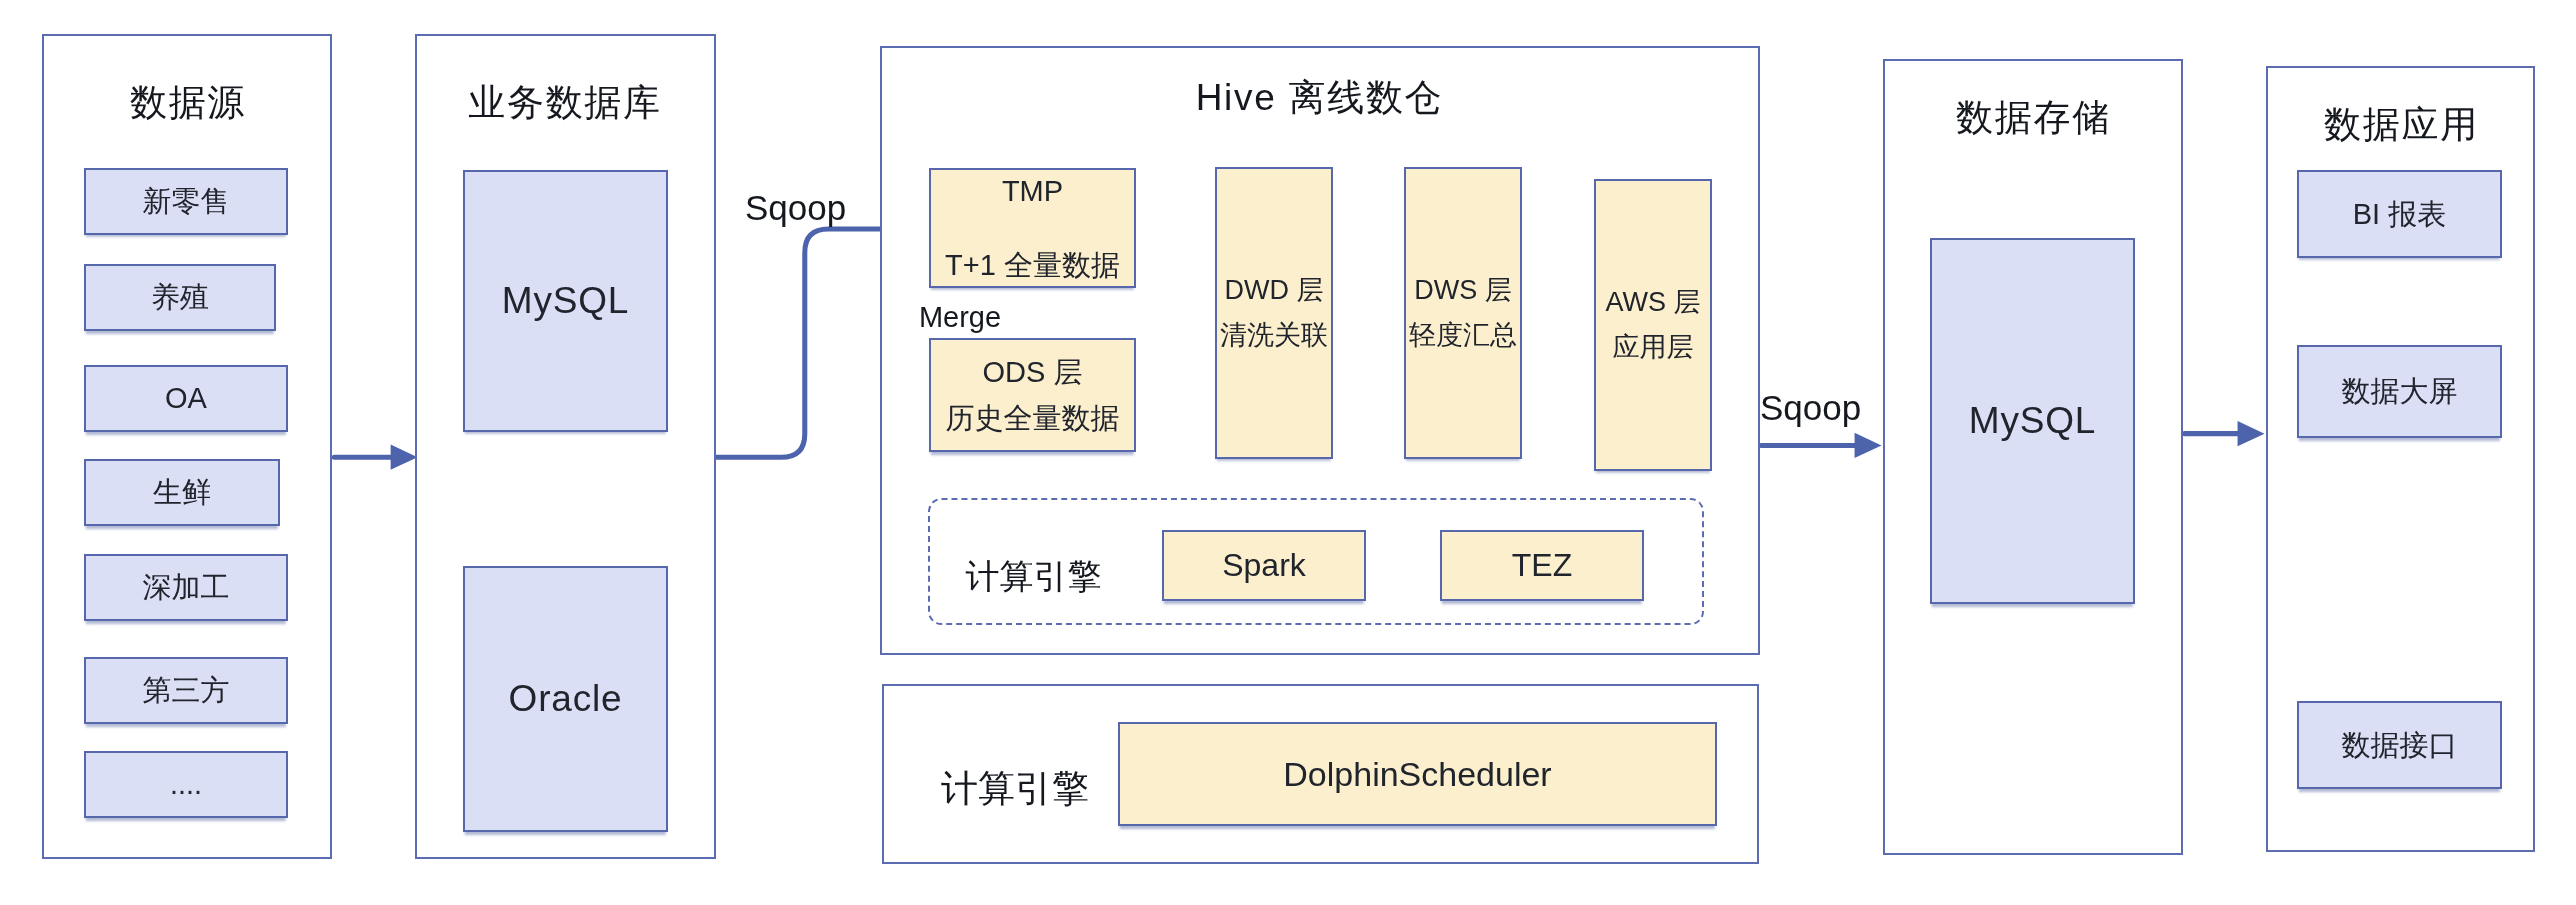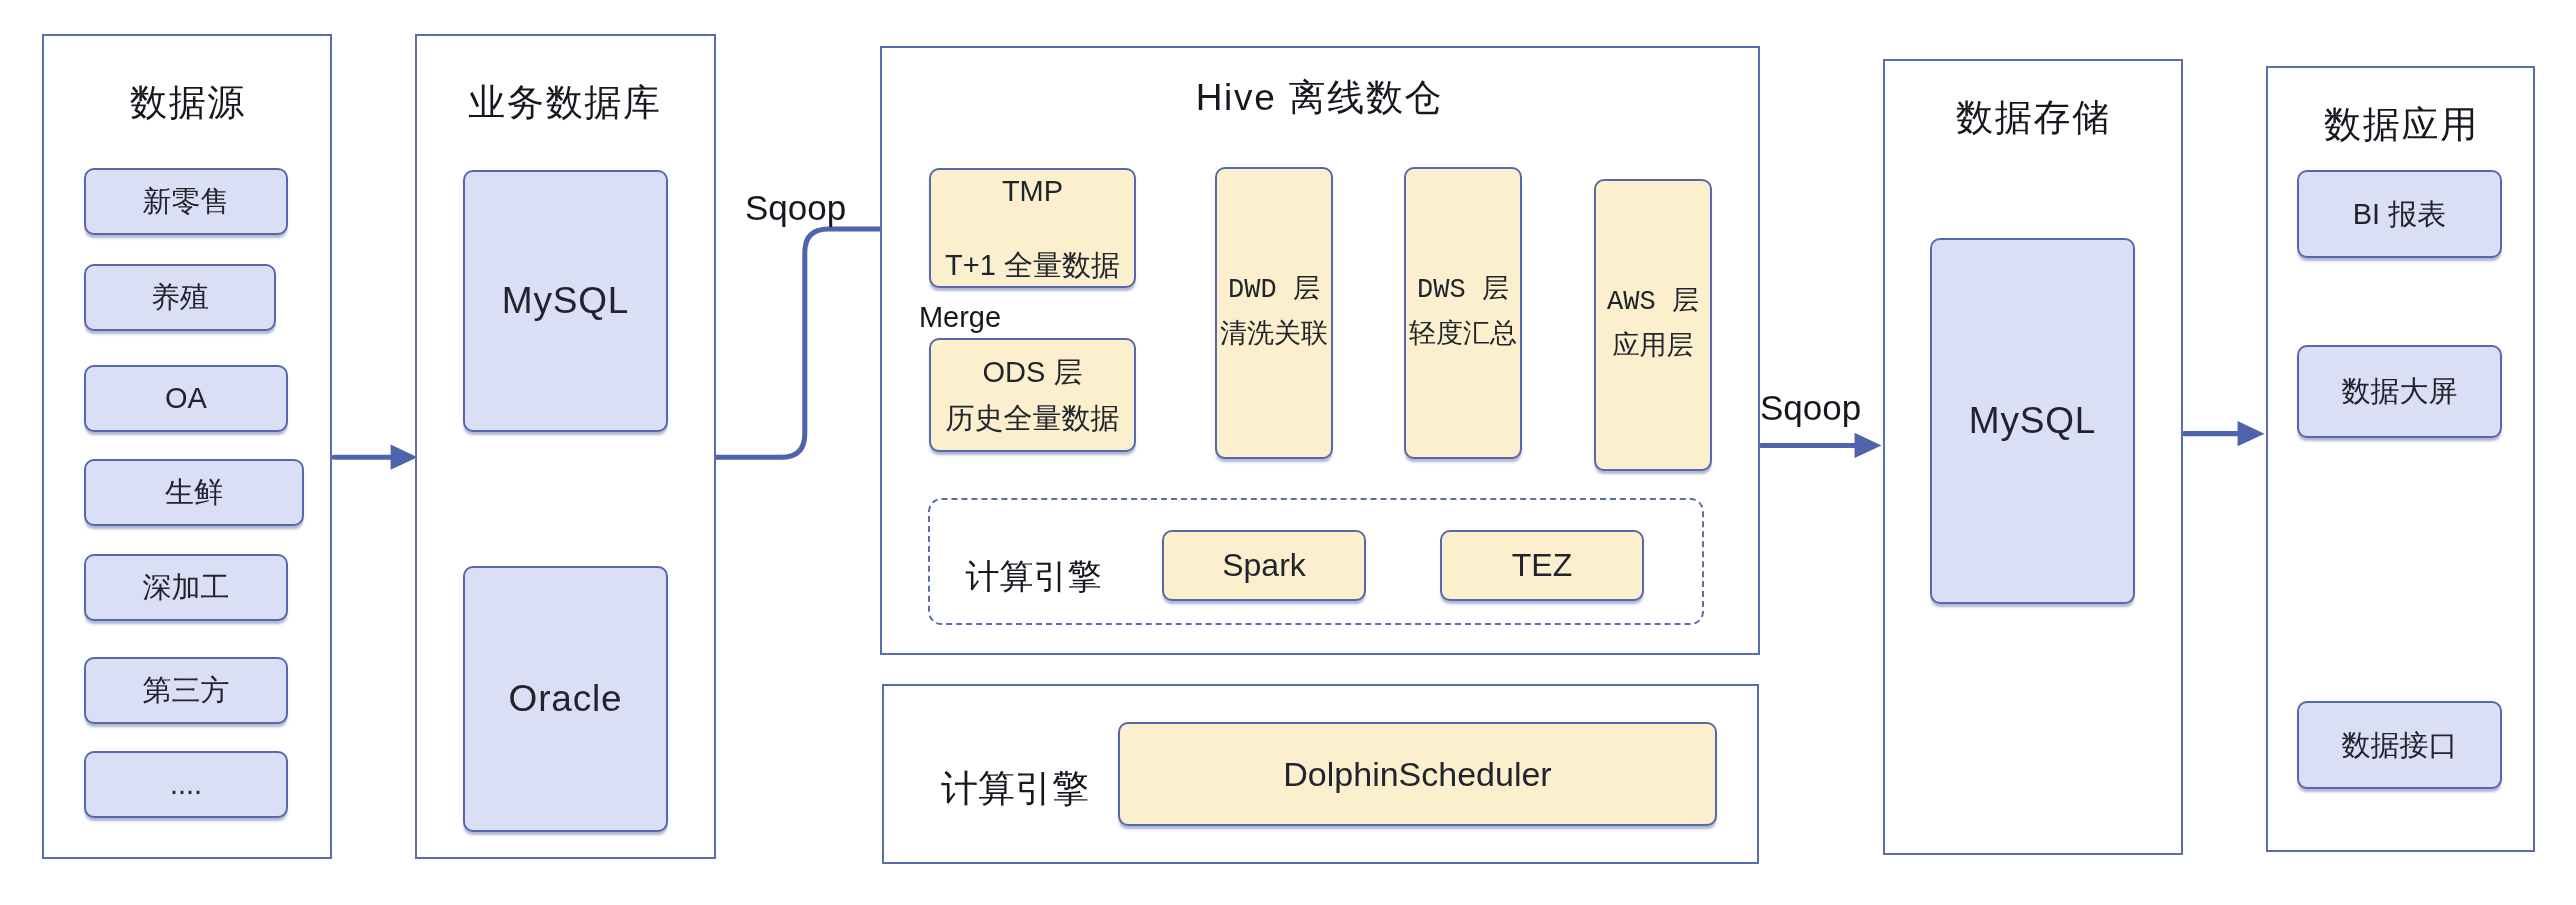--- a/index.html
+++ b/index.html
@@ -4,27 +4,27 @@
 <style>
   html,body{margin:0;padding:0;background:#ffffff;}
   body{font-family:"Liberation Sans","DejaVu Sans",sans-serif;color:#1c2129;}
   #canvas{position:relative;width:2576px;height:906px;background:#ffffff;overflow:hidden;}
 
   .panel{position:absolute;background:#ffffff;border:2.5px solid #5b6cb2;box-sizing:border-box;}
   .panel-title{position:absolute;display:flex;align-items:center;justify-content:center;
                font-size:37px;font-weight:500;color:#15191f;letter-spacing:1.7px;}
 
   .chip{position:absolute;display:flex;flex-direction:column;align-items:center;justify-content:center;
-        border:2.5px solid #5667ac;border-radius:10px;box-sizing:border-box;
+        border:2.5px solid #5667ac;border-radius:0;box-sizing:border-box;
         font-size:29px;color:#20242c;text-align:center;line-height:1.6;
         box-shadow:0 4.2px 2.5px -1.7px rgba(76,94,155,.45);}
   .lav{background:#dadff5;}
   .yel{background:#fcefcd;}
   .big-label{font-size:37px;letter-spacing:0.8px;}
-  .narrow{font-size:27px;line-height:1.65;padding:0 0.8px;font-family:Liberation Mono, monospace;}
+  .narrow{font-size:27px;line-height:1.65;padding:0 0.8px;}
 
   .dashed-box{position:absolute;border:2.5px dashed #5b6cb2;border-radius:13.5px;box-sizing:border-box;background:transparent;}
 
   .float-label{position:absolute;display:flex;align-items:center;justify-content:center;
                font-size:35px;color:#15191f;margin-top:14px;}
   .small-label{font-size:29px;}
 
   svg.wires{position:absolute;left:0;top:0;width:2576px;height:906px;pointer-events:none;}
   svg.wires path{stroke:#4d63ac;stroke-width:6;fill:none;stroke-linecap:round;}
   svg.wires polygon{fill:#4d63ac;stroke:none;}
@@ -66,21 +66,21 @@
 
   <div class="chip lav" style="left:84px;top:168px;width:204px;height:67px;">
     <span>新零售</span>
     </div>
   <div class="chip lav" style="left:84px;top:264px;width:192px;height:67px;">
     <span>养殖</span>
     </div>
   <div class="chip lav" style="left:84px;top:365px;width:204px;height:67px;">
     <span>OA</span>
     </div>
-  <div class="chip lav" style="left:84px;top:459px;width:220px;height:67px;">
+  <div class="chip lav" style="left:84px;top:459px;width:196px;height:67px;">
     <span>生鲜</span>
     </div>
   <div class="chip lav" style="left:84px;top:554px;width:204px;height:67px;">
     <span>深加工</span>
     </div>
   <div class="chip lav" style="left:84px;top:657px;width:204px;height:67px;">
     <span>第三方</span>
     </div>
   <div class="chip lav" style="left:84px;top:751px;width:204px;height:67px;">
     <span>....</span>

